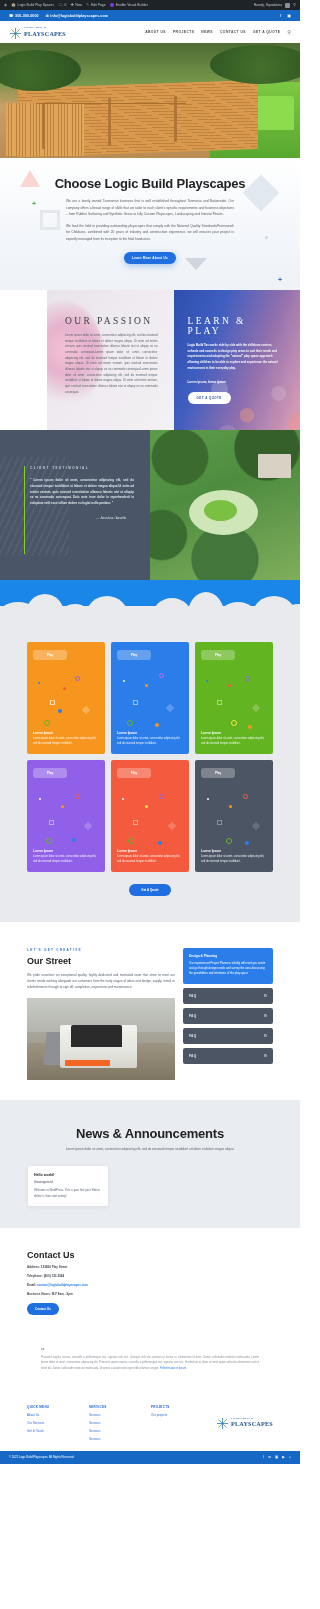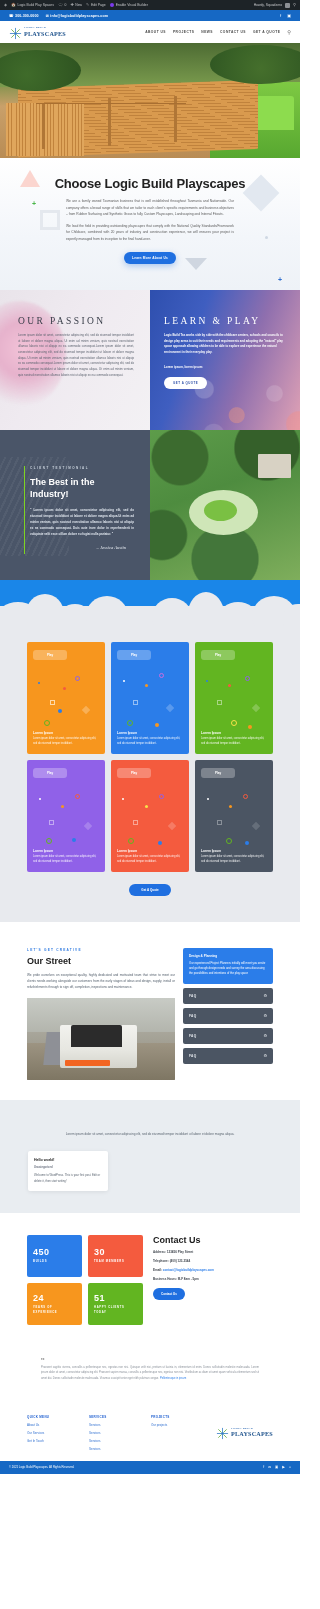--- a/index.html
+++ b/index.html
@@ -90,21 +90,21 @@
     border-bottom:17px solid #fbd5cf; }
   .d-diamond { width:26px;height:26px;background:#e2e8f0;transform:rotate(45deg); }
   .d-sq { width:20px;height:20px;border:3px solid #e4e8ee; }
   .d-plus { color:#49b649;font-size:7px;font-weight:bold;line-height:1; }
   .d-plus-b { color:#2f6fd0;font-size:7px;font-weight:bold;line-height:1; }
   .d-tri-g { width:0;height:0;border-left:11px solid transparent;border-right:11px solid transparent;
     border-top:12px solid #cfd6e0; }
   .d-dot { width:3px;height:3px;border-radius:50%;background:#cfd8e3; }
 
   
-  .split { display:flex; height:140px; }
+  .split { display:flex; height:140px;padding-left:47px; }
   .passion { width:50%; position:relative; overflow:hidden;
     background:linear-gradient(120deg,#e9e4ea 0%, #efeaf0 40%, #f3f1f4 100%); }
   .passion .flower { position:absolute; left:-18%; top:8%; width:62%; height:76%;
     background:radial-gradient(circle at 55% 45%, #f3c3d8 0%, #e6b2cc 35%, rgba(232,220,228,0) 72%);
     border-radius:50%; filter:blur(1px); }
   .passion .inner { position:relative; padding:26px 16px 0 18px; }
   .h-serif { font-family:"Liberation Serif", serif; letter-spacing:2.4px; }
   .passion h2 { font-size:9.5px; color:#3a3f4a; font-weight:normal; }
   .passion p { font-size:2.9px; line-height:1.95; color:#5d6470; margin-top:7px; text-align:justify; }
 
@@ -383,21 +383,20 @@
       </div>
     </div>
   </div>
 
   <div class="testi">
     <div class="testi-l">
       <div class="ghost"></div>
       <div class="bar"></div>
       <div class="inner">
         <div class="eyebrow">CLIENT TESTIMONIAL</div>
-        <h3>The Best in the Industry!</h3>
         <p>" Lorem ipsum dolor sit amet, consectetur adipiscing elit, sed do eiusmod tempor incididunt ut labore et dolore magna aliqua.Ut enim ad minim veniam, quis nostrud exercitation ullamco laboris nisi ut aliquip ex ea commodo consequat. Duis aute irure dolor in reprehenderit in voluptate velit esse cillum dolore eu fugiat nulla pariatur. "</p>
         <div class="sig">– Jessica Austin</div>
       </div>
     </div>
     <div class="testi-r">
       <div class="canopy"></div>
       <div class="play"></div>
       <div class="play2"></div>
       <div class="bld"></div>
     </div>
@@ -560,48 +559,31 @@
         </div>
         <div class="acc">
           <span class="at">FAQ</span>
           <span class="ic">⚙</span>
         </div>
       </div>
     </div>
   </div>
 
   <div class="news">
+    <h2 class="sec-title">News &amp; Announcements</h2>
     <div class="sub">Lorem ipsum dolor sit amet, consectetur adipiscing elit, sed do eiusmod tempor incididunt ut labore et dolore magna aliqua.</div>
     <div class="post-card">
       <h4>Hello world!</h4>
       <div class="cat">Uncategorized</div>
       <div class="ex">Welcome to WordPress. This is your first post. Edit or delete it, then start writing!</div>
     </div>
   </div>
 
   <div class="statsec">
     <div class="stat-wrap">
-      <div class="stat-grid">
-        <div class="stat" style="background:#2B7DE9">
-          <div class="num">450</div>
-          <div class="lbl">BUILDS</div>
-        </div>
-        <div class="stat" style="background:#F45B3E">
-          <div class="num">30</div>
-          <div class="lbl">TEAM MEMBERS</div>
-        </div>
-        <div class="stat" style="background:#F7961E">
-          <div class="num">24</div>
-          <div class="lbl">YEARS OF EXPERIENCE</div>
-        </div>
-        <div class="stat" style="background:#62B521">
-          <div class="num">51</div>
-          <div class="lbl">HAPPY CLIENTS TODAY</div>
-        </div>
-      </div>
       <div class="contact">
         <h2>Contact Us</h2>
         <div class="row">
           <span class="lbl2">Address:</span>
           <span>123456 Play Street</span>
         </div>
         <div class="row">
           <span class="lbl2">Telephone:</span>
           <span>(400) 123-3544</span>
         </div>

